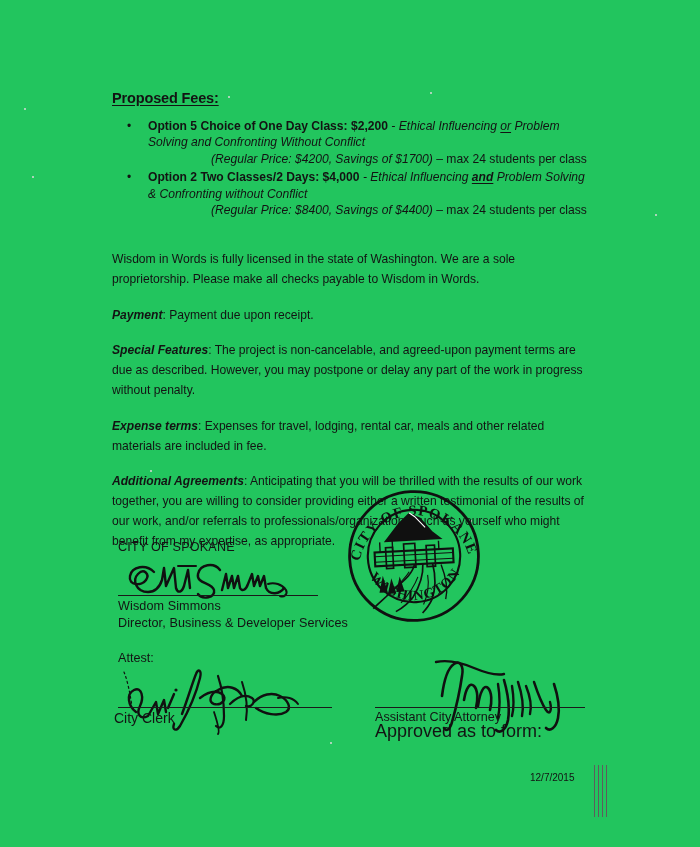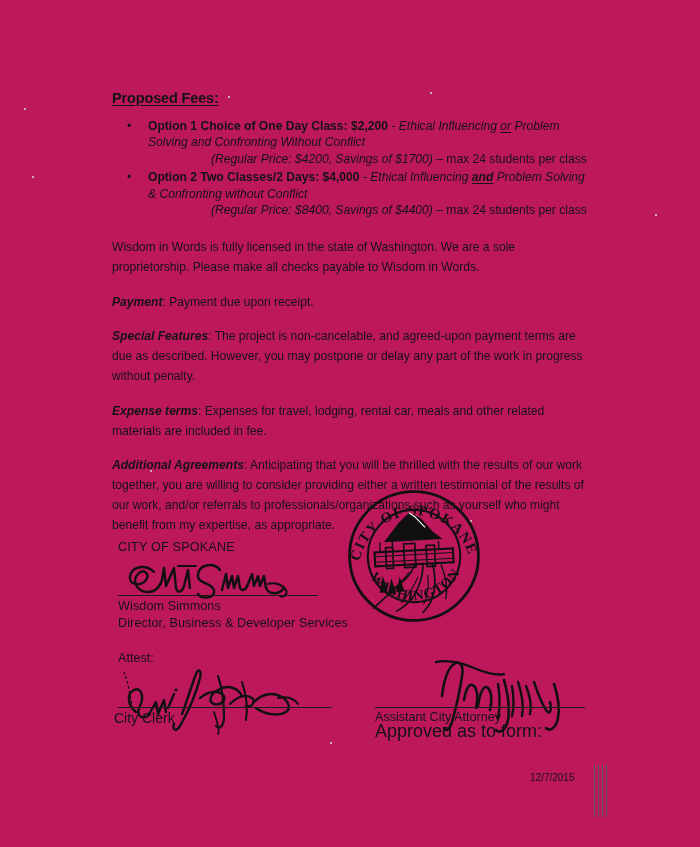--- a/index.html
+++ b/index.html
@@ -4,21 +4,21 @@
 <style>
   html, body {
     margin: 0;
     padding: 0;
     background: #ffffff;
   }
   .page {
     position: relative;
     width: 700px;
     height: 847px;
-    background: #be185d;
+    background: #22c55e;
     overflow: hidden;
     font-family: "Liberation Sans", sans-serif;
     color: #131313;
     -webkit-font-smoothing: antialiased;
   }
 
   
   .fees-heading {
     position: absolute;
     left: 112px;
@@ -65,21 +65,21 @@
   
   .body-block {
     position: absolute;
     left: 112px;
     top: 234px;
     width: 476px;
   }
   .para {
     font-size: 12.1px;
     line-height: 19.8px;
-    margin: 4px 0 15px 0;
+    margin: 16px 0 15px 0;
     text-align: left;
   }
 
   
   .seal {
     position: absolute;
     left: 333px;
     top: 486px;
     width: 162px;
     height: 140px;
@@ -192,21 +192,21 @@
   <div class="speck" style="left:470px; top:520px;"></div>
   <div class="speck" style="left:330px; top:742px;"></div>
   <div class="speck" style="left:150px; top:470px;"></div>
 
   <div class="fees-heading">Proposed Fees:</div>
 
   <div class="bullet-list">
 
     <div class="bullet-item">
       <span class="bullet-dot">•</span>
-      <span class="b">Option 1 Choice of One Day Class:</span>
+      <span class="b">Option 5 Choice of One Day Class:</span>
       <span class="b">$2,200</span>
       <span class="i">-</span>
       <span class="i">Ethical Influencing</span>
       <span class="i u">or</span>
       <span class="i">Problem Solving and Confronting Without Conflict</span>
       <span class="sub-line">
         <span class="i">(Regular Price:  $4200, Savings of $1700)</span>
         <span>– max 24 students per class</span>
       </span>
     </div>

